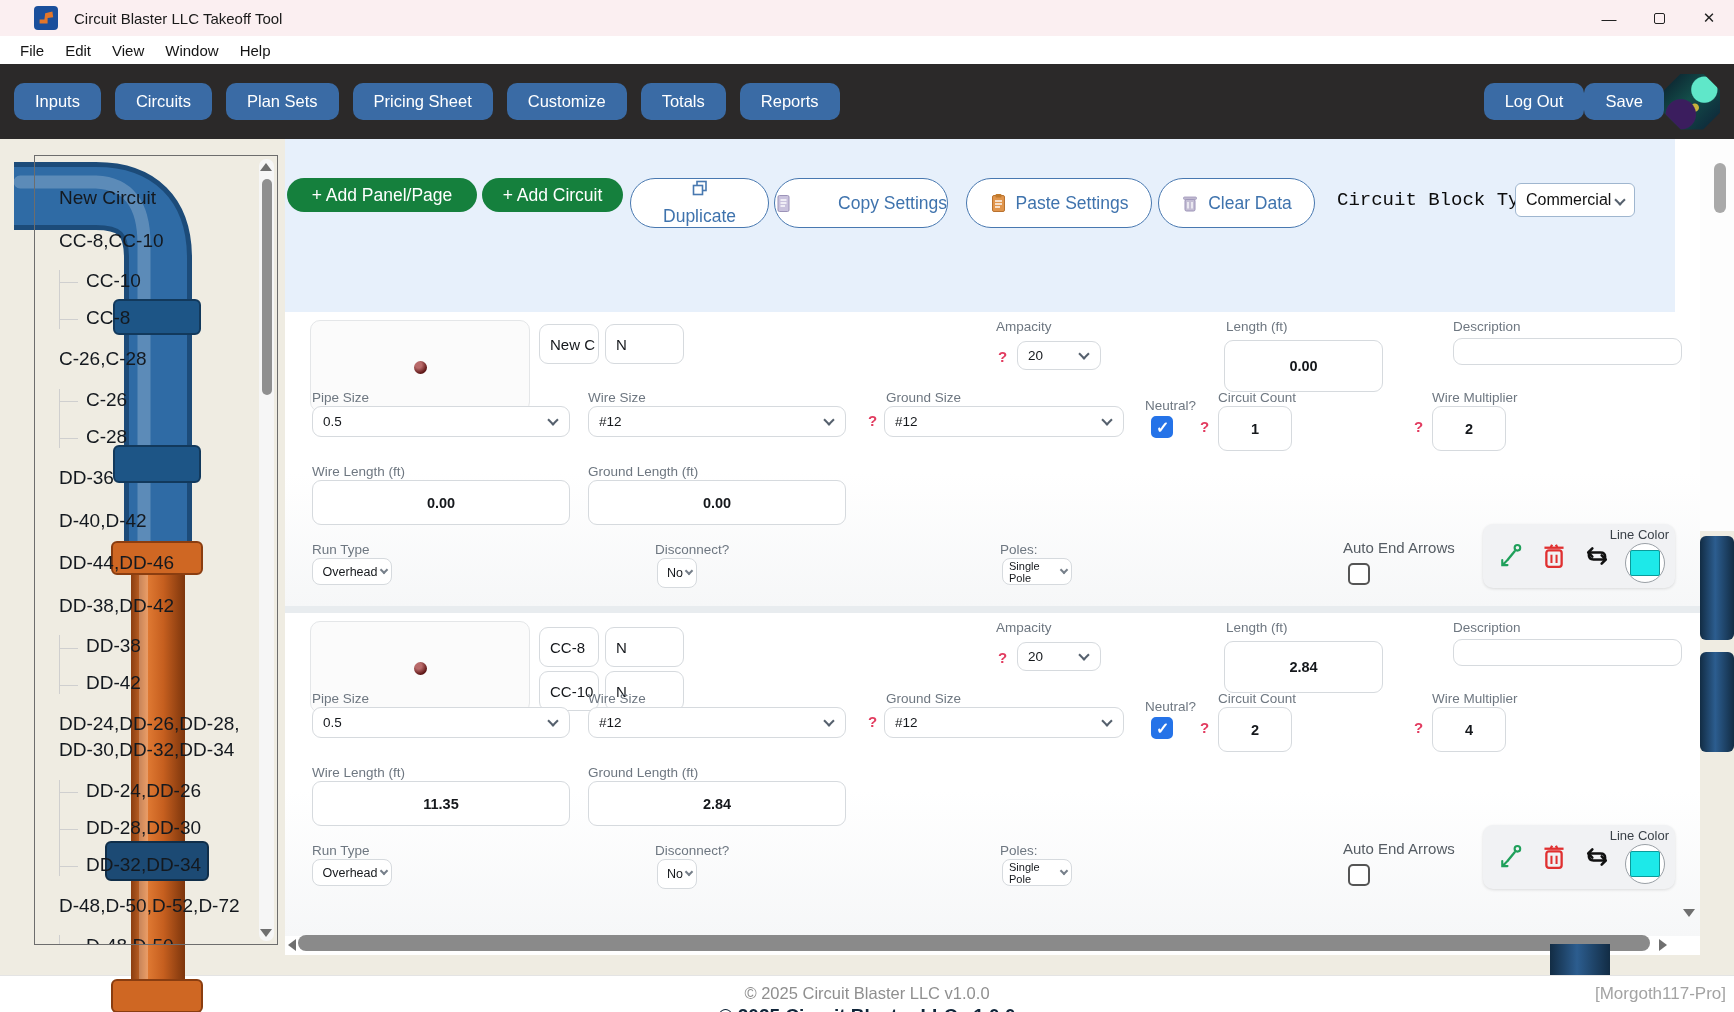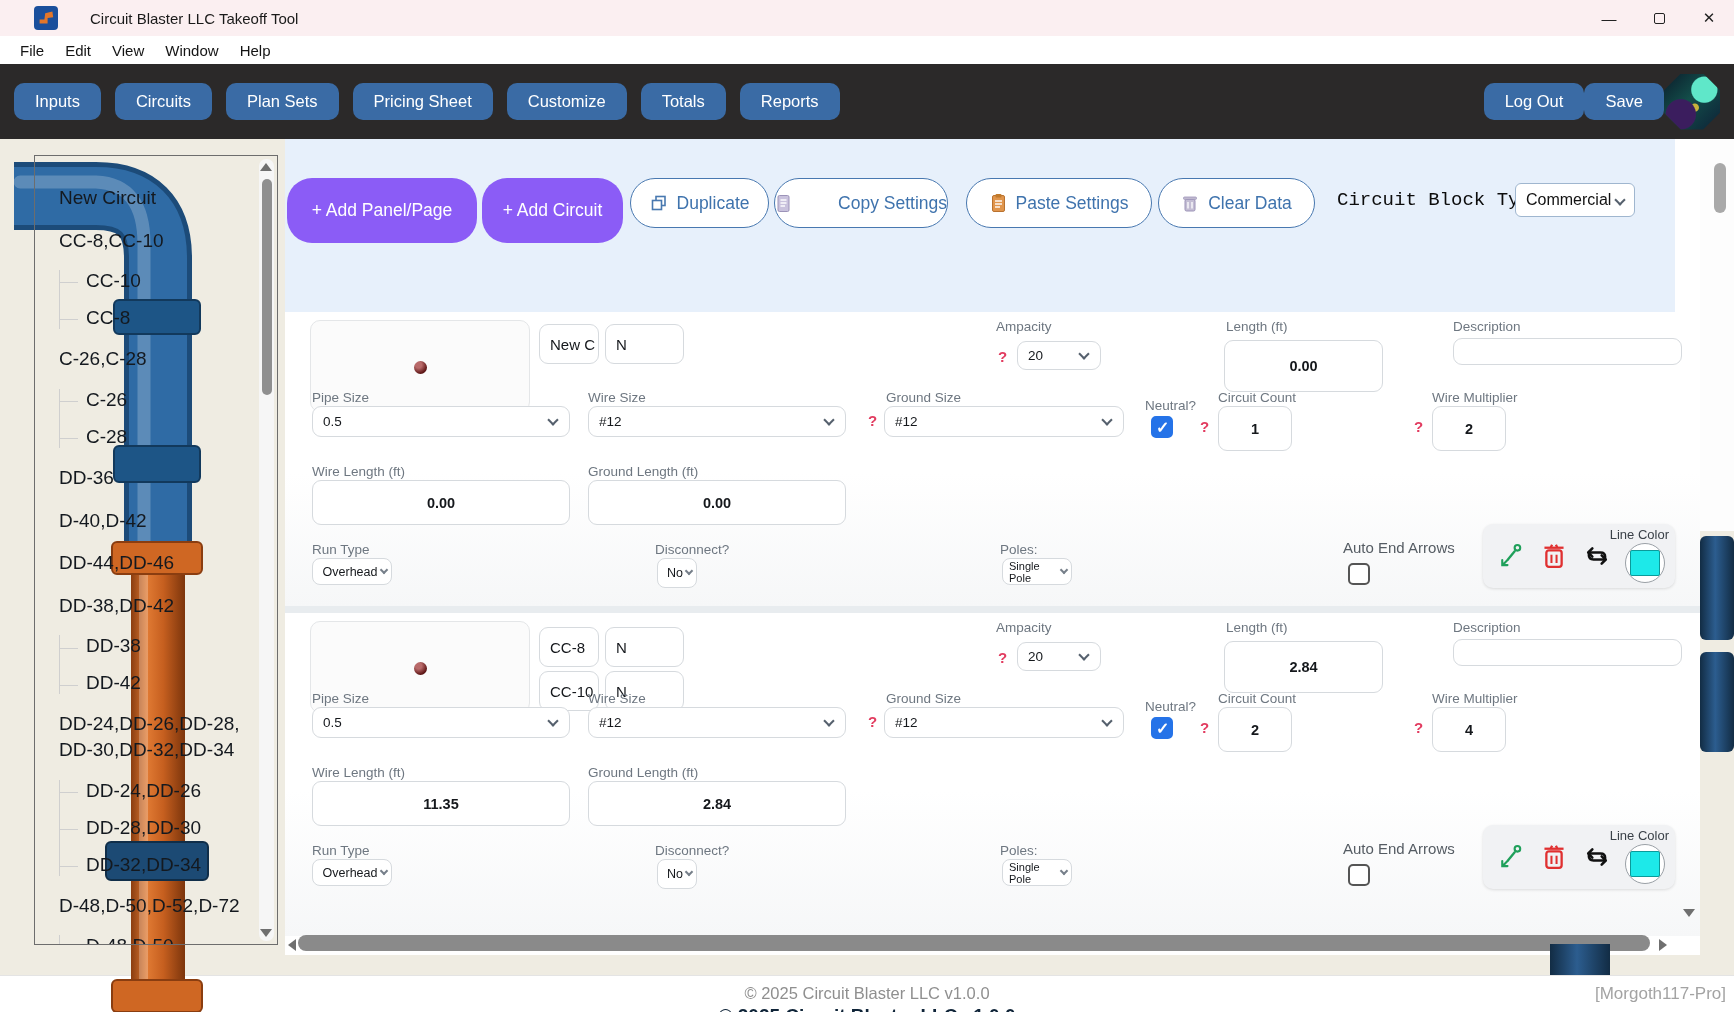--- a/index.html
+++ b/index.html
@@ -11,21 +11,21 @@
   }
   .abs { position:absolute; }
 
   
   #titlebar { left:0; top:0; width:1734px; height:36px; background:#fbeff1; z-index:50;
     display:flex; align-items:center; }
   #app-icon { width:24px; height:24px; margin-left:34px; background:#1a4f9c; border-radius:4px;
     position:relative; overflow:hidden; flex:none; }
   #app-icon span { position:absolute; inset:4px; background:#e2762a;
     clip-path:polygon(10% 60%, 40% 60%, 45% 20%, 90% 10%, 95% 45%, 60% 50%, 60% 85%, 10% 85%); }
-  #title-text { margin-left:32px; font-size:15px; color:#1a1a1a; }
+  #title-text { margin-left:16px; font-size:15px; color:#1a1a1a; }
   .win-btn { width:50px; height:36px; display:flex; align-items:center; justify-content:center;
     color:#222; font-size:15px; }
   #max-glyph { width:11px; height:11px; border:1.4px solid #222; border-radius:2px; }
   #titlebar .spacer { flex:1; }
 
   #menubar { left:0; top:36px; width:1734px; height:28px; background:#ffffff; z-index:50;
     display:flex; align-items:center; gap:21px; padding-left:20px; }
   .menu-item { font-size:15px; color:#141414; }
 
   #navbar { left:0; top:64px; width:1734px; height:75px; background:#2b2929; z-index:50;
@@ -64,21 +64,21 @@
 
   
   #win-scroll { right:0; top:139px; width:34px; height:392px; background:#fdfdfd; z-index:5; }
   #win-thumb { position:absolute; right:8px; top:24px; width:12px; height:50px;
     background:#a9a9a9; border-radius:6px; }
 
   
   #main { left:285px; top:139px; width:1415px; height:816px; background:#ffffff; z-index:10; }
   #blueband { position:absolute; left:0; top:0; width:1390px; height:173px; background:#e7f0fb; }
 
-  .pill-primary { position:absolute; height:65px; border-radius:25px; background:#8b5cf6; color:#fff;
+  .pill-primary { position:absolute; height:34px; border-radius:25px; background:#15803d; color:#fff;
     border:none; font-size:17.5px; font-family:inherit; }
   .pill-outline { position:absolute; height:50px; border-radius:25px; background:#fff; color:#3f73ad;
     border:1.5px solid #4878b0; font-size:17.5px; font-family:inherit;
     display:flex; align-items:center; justify-content:center; gap:9px; }
   #block-type-label { position:absolute; left:1052px; top:50px; font-size:19px; color:#0d0d0d;font-family:Liberation Mono, monospace; }
   #block-type-select { position:absolute; left:1230px; top:44px; width:120px; height:34px;
     background:#fff; border:1px solid #9fb6cf; border-radius:6px; display:flex; align-items:center;
     padding:0 26px 0 10px; font-size:16px; color:#111; }
 
   #tabs { position:absolute; left:30px; top:96px; display:flex; align-items:center; gap:30px; }
@@ -245,21 +245,21 @@
 <div id="win-scroll" class="abs">
   <div id="win-thumb"></div>
 </div>
 
 <div id="main" class="abs">
   <div id="blueband"></div>
 
   <button class="pill-primary" style="left:2px;top:39px;width:190px;">+ Add Panel/Page</button>
   <button class="pill-primary" style="left:197px;top:39px;width:141px;">+ Add Circuit</button>
 
-  <div class="pill-outline" style="left:345px;top:39px;width:139px;">
+  <div class="pill-outline" style="left:345px;top:39px;width:139px;flex-direction:column;">
     <svg width="18" height="18" viewBox="0 0 18 18">
       <rect x="6" y="2.5" width="9" height="9" fill="none" stroke="#4878b0" stroke-width="1.6"></rect>
       <rect x="2.5" y="6.5" width="9" height="9" fill="#ffffff" stroke="#4878b0" stroke-width="1.6"></rect>
     </svg>
     <span>Duplicate</span>
   </div>
   <div class="pill-outline" style="left:489px;top:39px;width:174px;justify-content:space-between;">
     <svg width="17" height="19" viewBox="0 0 17 19">
       <rect x="3" y="1.5" width="11" height="16" rx="1.5" fill="#c9c2dd" stroke="#9c93b8"></rect>
       <line x1="5.5" y1="6" x2="11.5" y2="6" stroke="#fff" stroke-width="1.4"></line>

